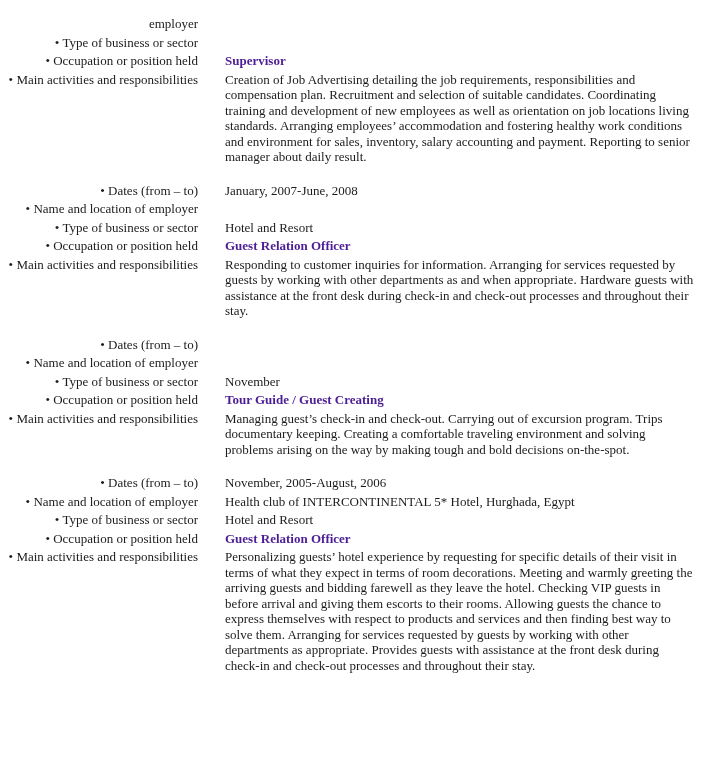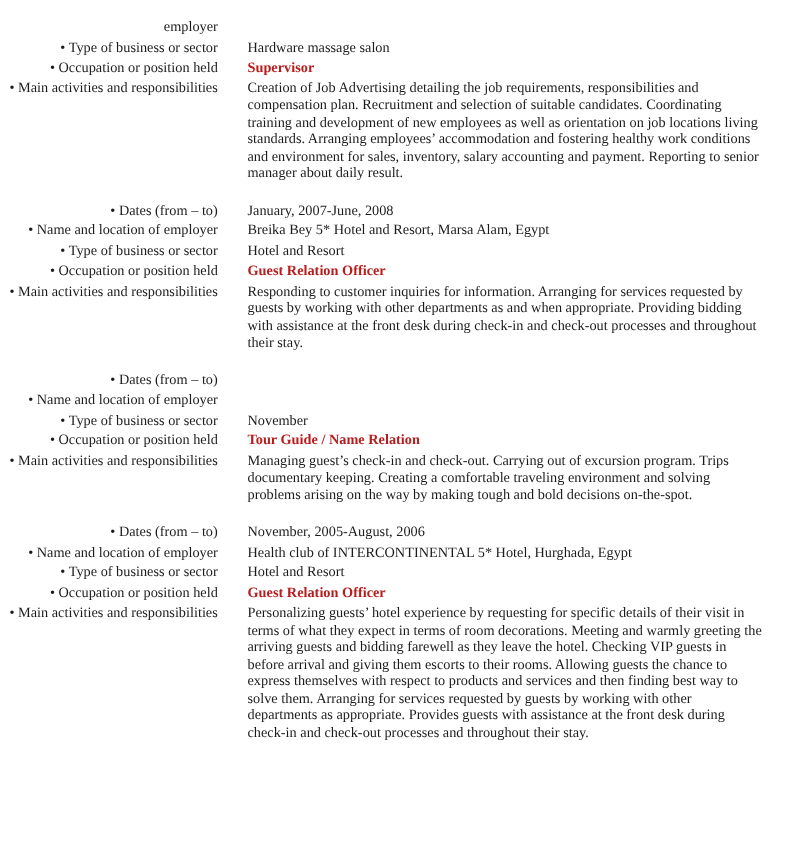--- a/index.html
+++ b/index.html
@@ -31,87 +31,85 @@
     text-align: right;
   }
   .value {
     flex: none;
     width: 470px;
     margin-left: 27px;
     text-align: left;
   }
   .value.bold {
     font-weight: bold;
-    color: #b91c1c;
+    color: #4c1d95;
   }
   .section-gap {
     height: 15px;
   }
 </style>
 </head>
 <body>
 
 <div class="page">
 
   <div class="row">
     <div class="label">employer</div>
     <div class="value"></div>
   </div>
 
   <div class="row">
     <div class="label">• Type of business or sector</div>
-    <div class="value">Hardware massage salon</div>
   </div>
   <div class="row">
     <div class="label">• Occupation or position held</div>
     <div class="value bold">Supervisor</div>
   </div>
   <div class="row">
     <div class="label">• Main activities and responsibilities</div>
     <div class="value">Creation of Job Advertising detailing the job requirements, responsibilities and compensation plan. Recruitment and selection of suitable candidates. Coordinating training and development of new employees as well as orientation on job locations living standards. Arranging employees’ accommodation and fostering healthy work conditions and environment for sales, inventory, salary accounting and payment. Reporting to senior manager about daily result.</div>
   </div>
 
   <div class="section-gap"></div>
 
   <div class="row">
     <div class="label">• Dates (from – to)</div>
     <div class="value">January, 2007-June, 2008</div>
   </div>
   <div class="row">
     <div class="label">• Name and location of employer</div>
-    <div class="value">Breika Bey 5* Hotel and Resort, Marsa Alam, Egypt</div>
   </div>
   <div class="row">
     <div class="label">• Type of business or sector</div>
     <div class="value">Hotel and Resort</div>
   </div>
   <div class="row">
     <div class="label">• Occupation or position held</div>
     <div class="value bold">Guest Relation Officer</div>
   </div>
   <div class="row">
     <div class="label">• Main activities and responsibilities</div>
-    <div class="value">Responding to customer inquiries for information. Arranging for services requested by guests by working with other departments as and when appropriate. Providing bidding with assistance at the front desk during check-in and check-out processes and throughout their stay.</div>
+    <div class="value">Responding to customer inquiries for information. Arranging for services requested by guests by working with other departments as and when appropriate. Hardware guests with assistance at the front desk during check-in and check-out processes and throughout their stay.</div>
   </div>
 
   <div class="section-gap"></div>
 
   <div class="row">
     <div class="label">• Dates (from – to)</div>
   </div>
   <div class="row">
     <div class="label">• Name and location of employer</div>
   </div>
   <div class="row">
     <div class="label">• Type of business or sector</div>
     <div class="value">November</div>
   </div>
   <div class="row">
     <div class="label">• Occupation or position held</div>
-    <div class="value bold">Tour Guide / Name Relation</div>
+    <div class="value bold">Tour Guide / Guest Creating</div>
   </div>
   <div class="row">
     <div class="label">• Main activities and responsibilities</div>
     <div class="value">Managing guest’s check-in and check-out. Carrying out of excursion program. Trips documentary keeping. Creating a comfortable traveling environment and solving problems arising on the way by making tough and bold decisions on-the-spot.</div>
   </div>
 
   <div class="section-gap"></div>
 
   <div class="row">
     <div class="label">• Dates (from – to)</div>

